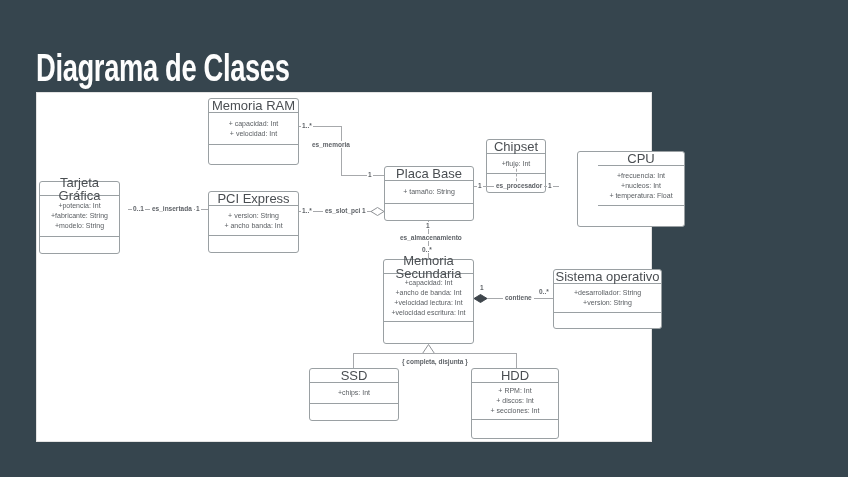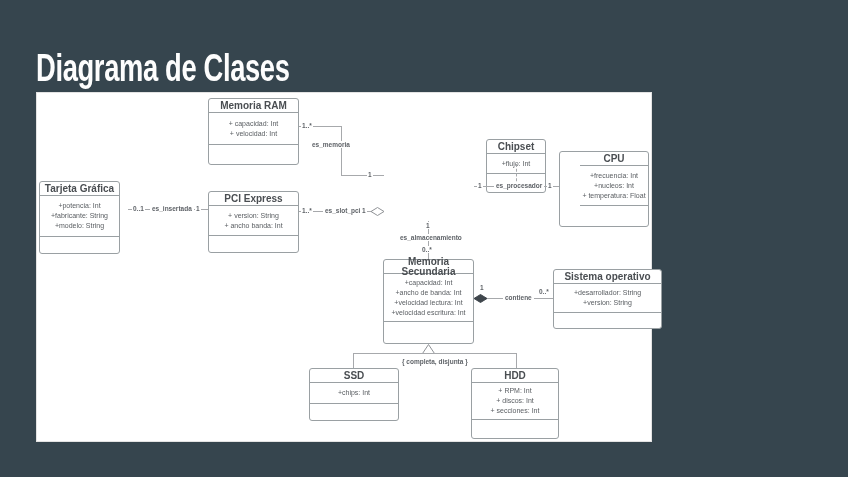--- a/index.html
+++ b/index.html
@@ -18,21 +18,21 @@
     background:#ffffff; border:1px solid #e3e3e3;
   }
 
   
   .uml-class{
     position:absolute; background:#fff;
     border:1px solid #9aa0a3; border-radius:3px;
     color:#4d5156; font-size:7px; text-align:center; line-height:1;
   }
   .uml-title{
-    font-size:10px; color:#4a4e52; font-weight:bold;
+    font-size:13px; color:#4a4e52; font-weight:normal;
     height:13px; display:flex; align-items:center; justify-content:center;
   }
   .uml-attrs{
     border-top:1px solid #9aa0a3;
     display:flex; flex-direction:column; align-items:center; justify-content:center;
     color:#595d61;
   }
   .uml-attrs div{ line-height:10px; white-space:nowrap; }
   .uml-empty{ border-top:1px solid #9aa0a3; }
 
@@ -69,21 +69,21 @@
   </div>
 
   <div class="uml-class" style="left:449px; top:18px; width:60px;margin-top:28px;">
     <div class="uml-title">Chipset</div>
     <div class="uml-attrs" style="height:20px;">
       <div>+flujo: Int</div>
     </div>
     <div class="uml-empty" style="height:19px;"></div>
   </div>
 
-  <div class="uml-class" style="left:522px; top:58px; width:90px;padding-left:20px;">
+  <div class="uml-class" style="left:540px; top:58px; width:108px;padding-left:20px;">
     <div class="uml-title">CPU</div>
     <div class="uml-attrs" style="height:40px;">
       <div>+frecuencia: Int</div>
       <div>+nucleos: Int</div>
       <div>+ temperatura: Float</div>
     </div>
     <div class="uml-empty" style="height:21px;"></div>
   </div>
 
   <div class="uml-class" style="left:2px; top:88px; width:81px;">
@@ -98,20 +98,27 @@
 
   <div class="uml-class" style="left:171px; top:86px; width:91px;margin-top:12px;">
     <div class="uml-title">PCI Express</div>
     <div class="uml-attrs" style="height:30px;">
       <div>+ version: String</div>
       <div>+ ancho banda: Int</div>
     </div>
     <div class="uml-empty" style="height:17px;"></div>
   </div>
 
+  <div class="uml-class" style="left:347px; top:73px; width:90px;">
+    <div class="uml-title">Placa Base</div>
+    <div class="uml-attrs" style="height:23px;">
+      <div>+ tamaño: String</div>
+    </div>
+    <div class="uml-empty" style="height:17px;"></div>
+  </div>
 
   <div class="uml-class" style="left:346px; top:166px; width:91px;text-align:center;">
     <div class="uml-title">Memoria Secundaria</div>
     <div class="uml-attrs" style="height:48px;">
       <div>+capacidad: Int</div>
       <div>+ancho de banda: Int</div>
       <div>+velocidad lectura: Int</div>
       <div>+velocidad escritura: Int</div>
     </div>
     <div class="uml-empty" style="height:22px;"></div>

